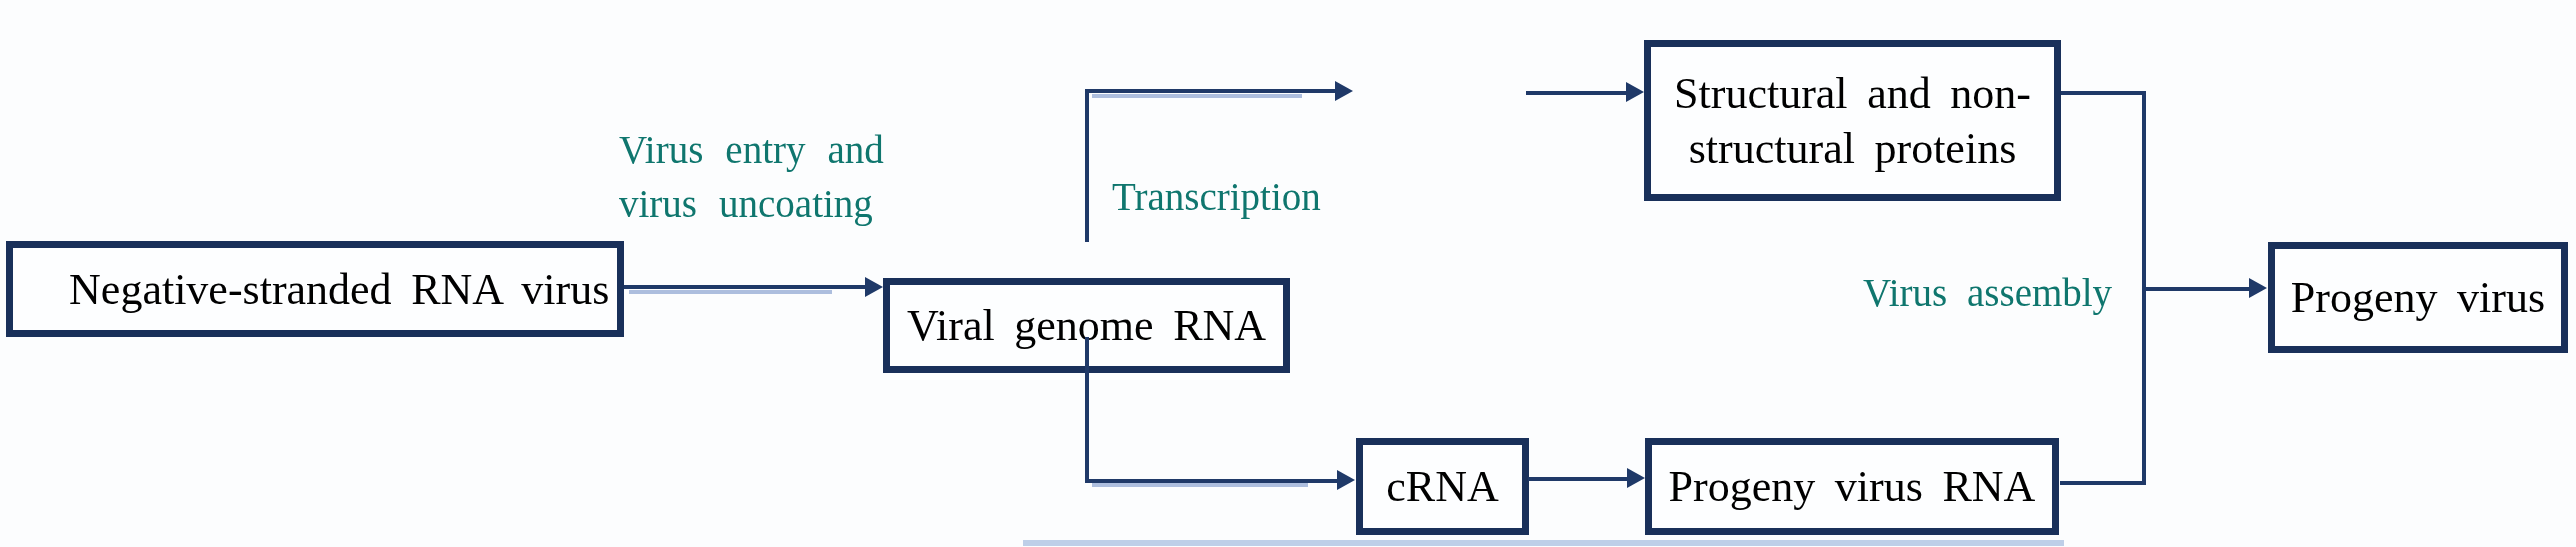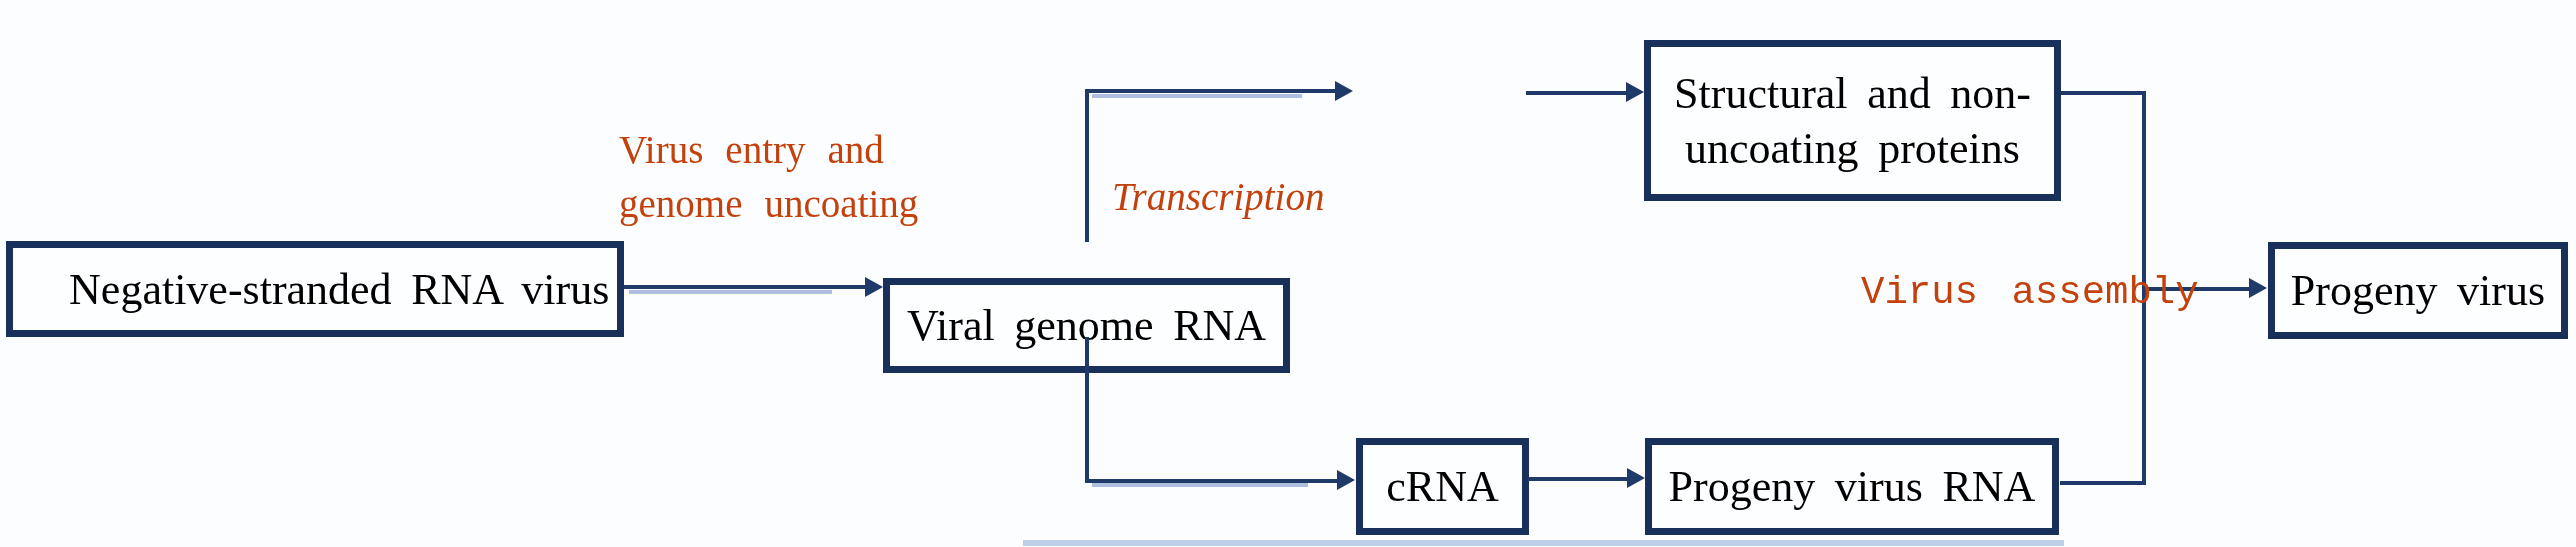--- a/index.html
+++ b/index.html
@@ -21,63 +21,63 @@
     font-size:44px;
     line-height:55px;
     word-spacing:8.6px;
   }
   #box-negative{left:6.2px;top:241px;width:618px;height:96px;padding-left:48px;}
   #box-genome{left:883px;top:242px;width:407px;height:95px;margin-top:36px;}
   #box-mrna{left:1354px;top:45px;width:173px;height:98px;}
   #box-proteins{left:1644px;top:12.3px;width:417px;height:161px;margin-top:28px;}
   #box-crna{left:1356px;top:438px;width:173px;height:97px;}
   #box-progeny-rna{left:1645px;top:438px;width:414px;height:97px;}
-  #box-progeny-virus{left:2268px;top:242px;width:300px;height:97px;}
+  #box-progeny-virus{left:2268px;top:242px;width:300px;height:111px;}
 
   .hline,.vline{position:absolute;background:#1f3968;}
   .hline{height:4.3px;}
   .vline{width:4.3px;}
   .arrowhead{
     position:absolute;width:0;height:0;
     border-top:10.5px solid transparent;
     border-bottom:10.5px solid transparent;
     border-left:18.5px solid #1f3968;
   }
   
   .line-shine{position:absolute;height:3.7px;background:#9fb3d8;opacity:.85;}
   #shine-bottom{position:absolute;left:1023px;top:540px;width:1041px;height:5.5px;background:#a9bfe0;opacity:.75;}
 
   .flow-label{
     position:absolute;
-    color:#c2410c;
+    color:#0f766e;
     font-size:39px;
     line-height:54px;
     word-spacing:12.3px;
     white-space:nowrap;
   }
   #label-entry{left:619px;top:123px;width:247px;text-align:center;}
-  #label-transcription{left:1112px;top:170px;font-style:italic;}
-  #label-assembly{left:1861px;top:266px;width:253px;text-align:left;word-spacing:10px;font-family:Liberation Mono, monospace;}
+  #label-transcription{left:1112px;top:170px;}
+  #label-assembly{left:1861px;top:266px;width:253px;text-align:center;word-spacing:10px;}
 </style>
 </head>
 <body>
 
 <div id="stage">
 
   <div class="box" id="box-negative">
     <span>Negative-stranded RNA virus</span>
   </div>
 
   <div class="box" id="box-genome">
     <span>Viral genome RNA</span>
   </div>
 
 
   <div class="box" id="box-proteins">
-    <span><span>Structural and non-</span><br><span>uncoating proteins</span></span>
+    <span><span>Structural and non-</span><br><span>structural proteins</span></span>
   </div>
 
   <div class="box" id="box-crna">
     <span>cRNA</span>
   </div>
 
   <div class="box" id="box-progeny-rna">
     <span>Progeny virus RNA</span>
   </div>
 
@@ -108,19 +108,19 @@
   <div class="hline" style="left:2061px;top:91px;width:84px;"></div>
   <div class="vline" style="left:2142px;top:91px;height:394px;"></div>
   <div class="hline" style="left:2060px;top:481px;width:86px;"></div>
   <div class="hline" style="left:2143px;top:287px;width:108px;"></div>
   <div class="arrowhead" style="left:2249px;top:278px;"></div>
 
   <div id="shine-bottom"></div>
 
   <div class="flow-label" id="label-entry">
     <span>Virus entry and</span><br>
-    <span>genome uncoating</span>
+    <span>virus uncoating</span>
   </div>
   <div class="flow-label" id="label-transcription">Transcription</div>
   <div class="flow-label" id="label-assembly">Virus assembly</div>
 
 </div>
 
 
 </body></html>

